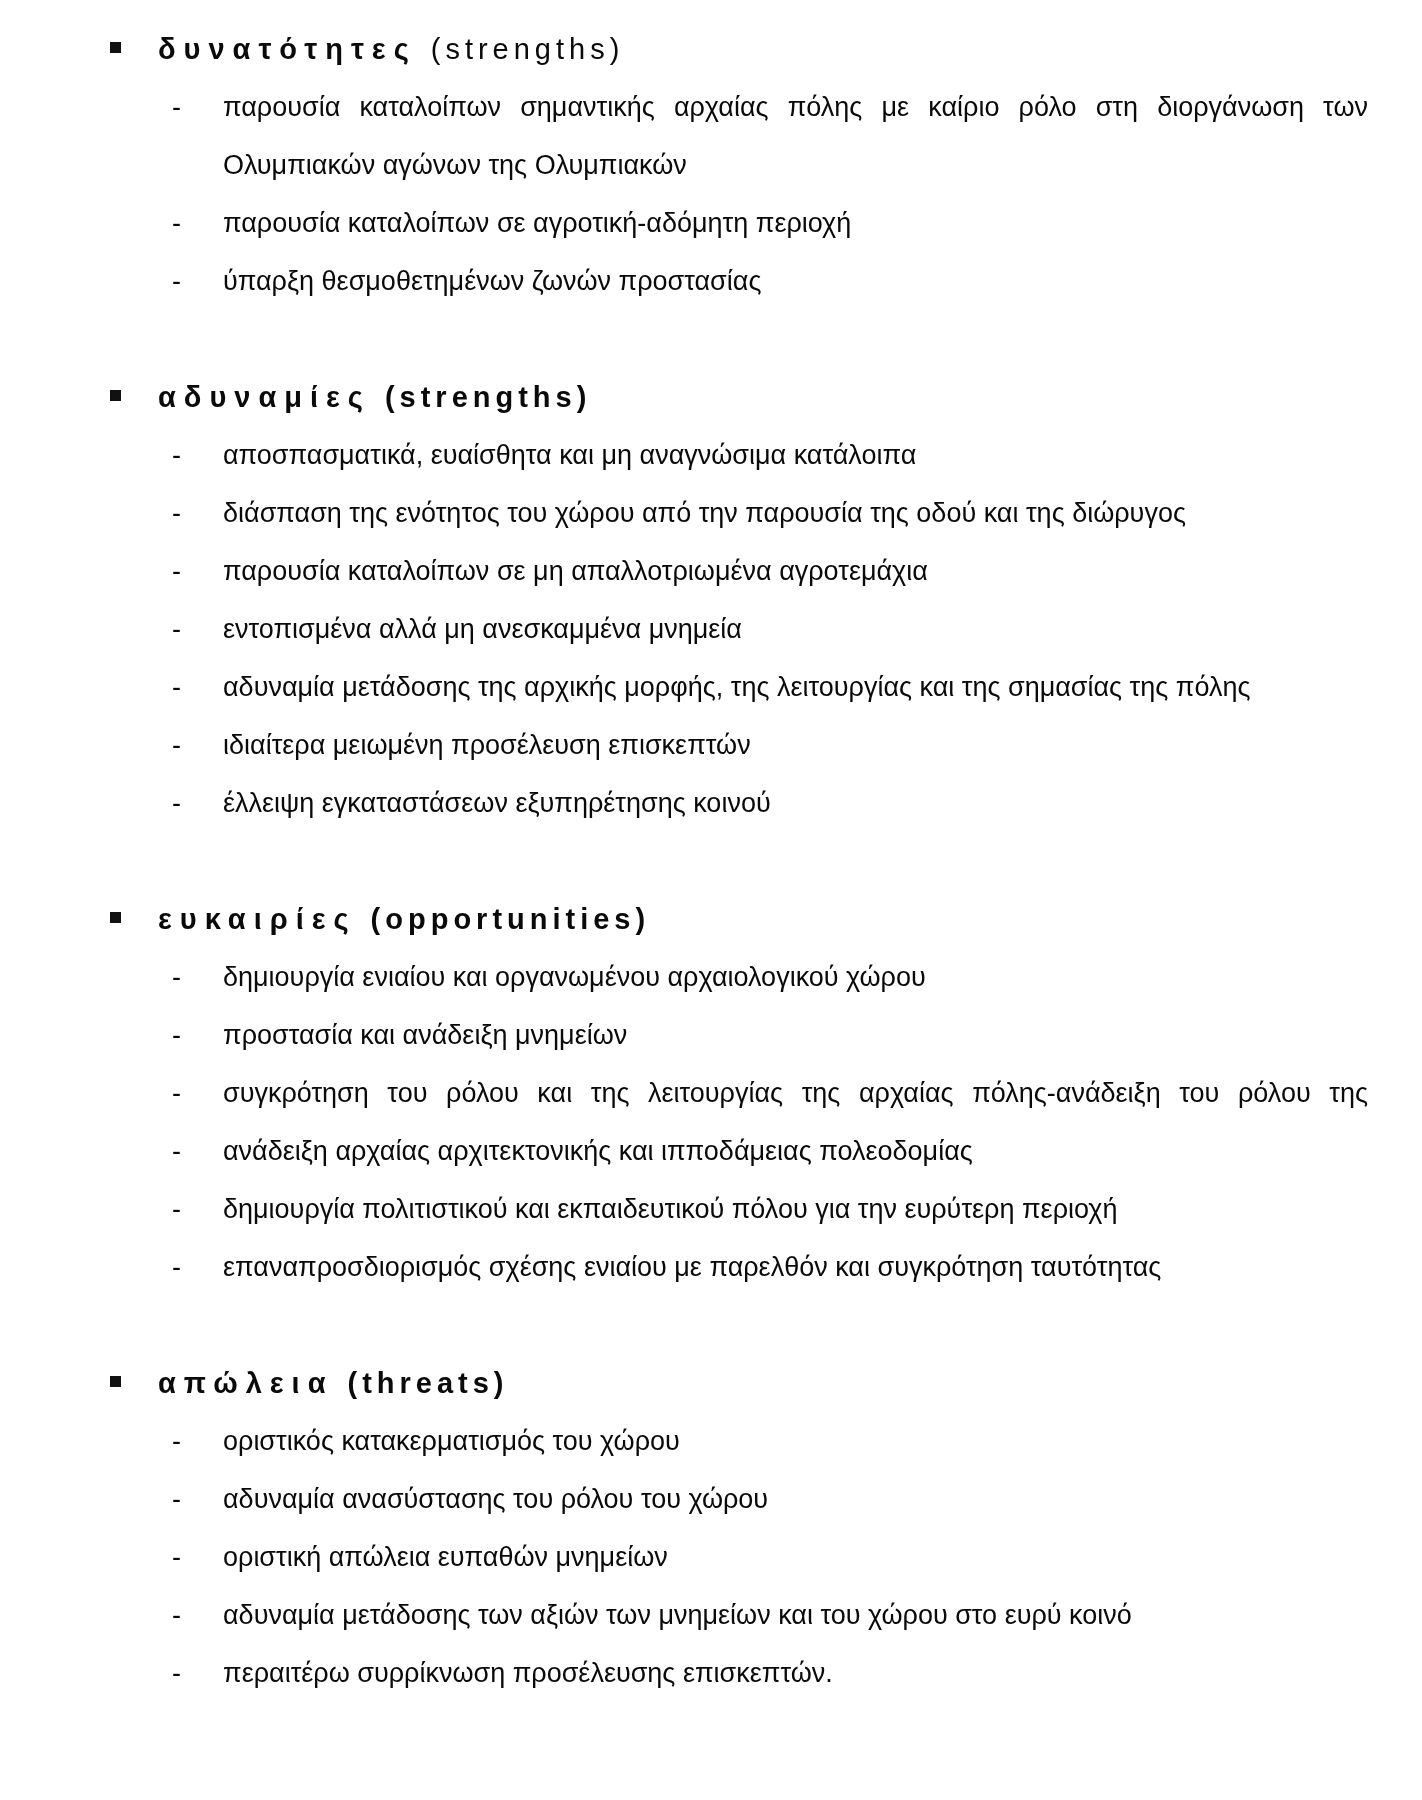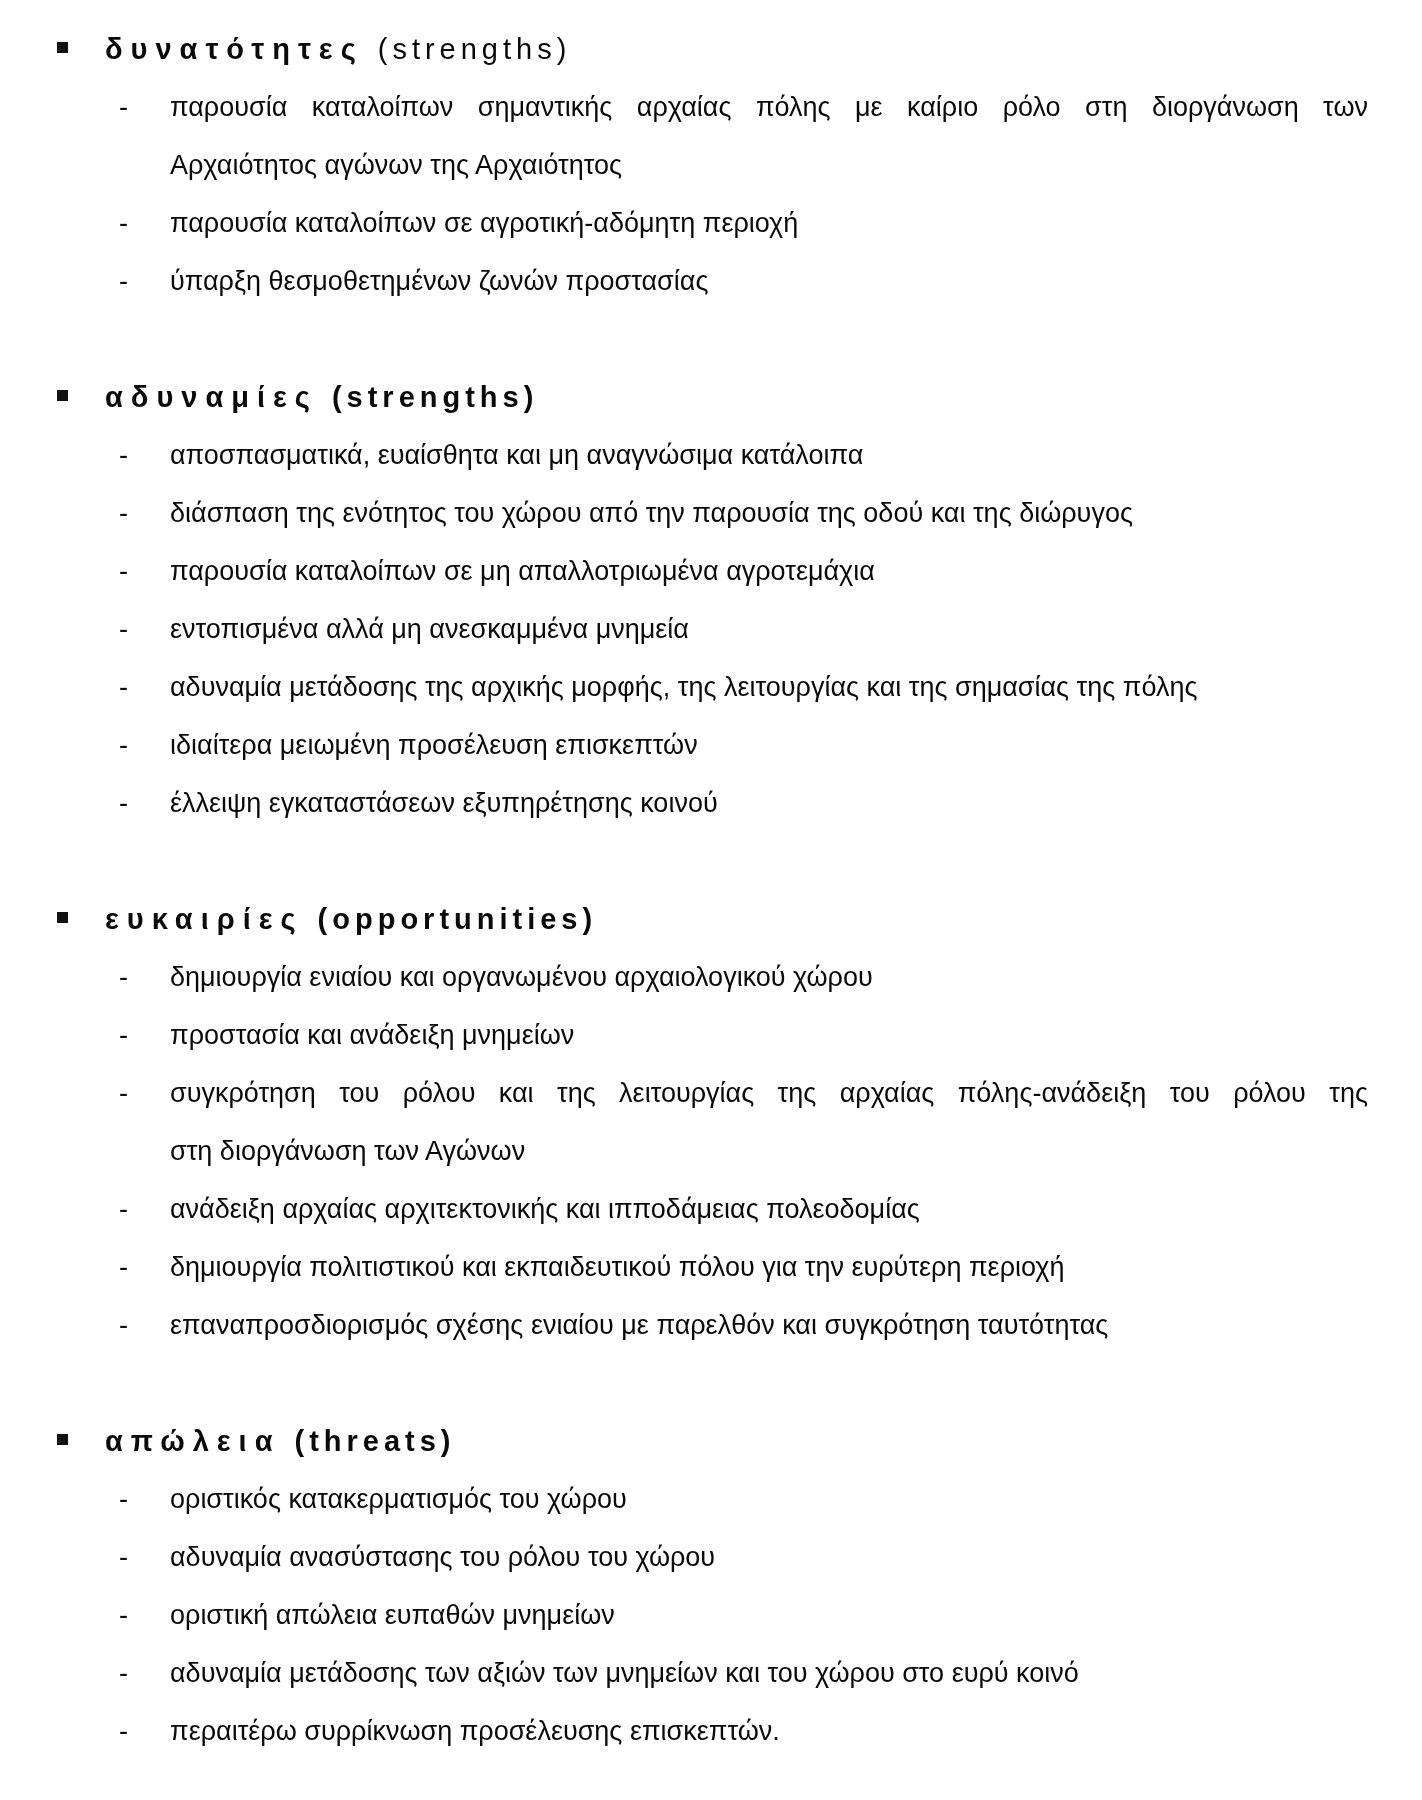--- a/index.html
+++ b/index.html
@@ -12,21 +12,21 @@
     height: 1800px;
     overflow: hidden;
     color: #0a0a0a;
     font-family: "Liberation Sans", sans-serif;
     -webkit-font-smoothing: antialiased;
   }
   .page {
     box-sizing: border-box;
     width: 1422px;
     height: 1800px;
-    padding: 20px 54px 0 57px;
+    padding: 20px 54px 0 110px;
     background: #ffffff;
   }
   .section { margin-top: 58px; }
   .section:first-child { margin-top: 0; }
 
   .sec-header {
     display: flex;
     align-items: center;
     height: 58px;
   }
@@ -88,21 +88,21 @@
     <div class="sec-header">
       <span class="sq-bullet"></span>
       <span class="sec-title">δυνατότητες</span>
       <span class="sec-title-latin regular">(strengths)</span>
     </div>
     <div>
           <div class="item">
     <span class="dash-marker">-</span>
     <div class="item-text">
               <div class="line jline">παρουσία καταλοίπων σημαντικής αρχαίας πόλης με καίριο ρόλο στη διοργάνωση των</div>
-              <div class="line">Αρχαιότητος αγώνων της Αρχαιότητος</div>
+              <div class="line">Ολυμπιακών αγώνων της Ολυμπιακών</div>
             </div>
   </div>
           <div class="item">
     <span class="dash-marker">-</span>
     <div class="item-text">
               <div class="line">παρουσία καταλοίπων σε αγροτική-αδόμητη περιοχή</div>
             </div>
   </div>
           <div class="item">
     <span class="dash-marker">-</span>
@@ -179,21 +179,20 @@
           <div class="item">
     <span class="dash-marker">-</span>
     <div class="item-text">
               <div class="line">προστασία και ανάδειξη μνημείων</div>
             </div>
   </div>
           <div class="item">
     <span class="dash-marker">-</span>
     <div class="item-text">
               <div class="line jline">συγκρότηση του ρόλου και της λειτουργίας της αρχαίας πόλης-ανάδειξη του ρόλου της</div>
-              <div class="line">στη διοργάνωση των Αγώνων</div>
             </div>
   </div>
           <div class="item">
     <span class="dash-marker">-</span>
     <div class="item-text">
               <div class="line">ανάδειξη αρχαίας αρχιτεκτονικής και ιπποδάμειας πολεοδομίας</div>
             </div>
   </div>
           <div class="item">
     <span class="dash-marker">-</span>

